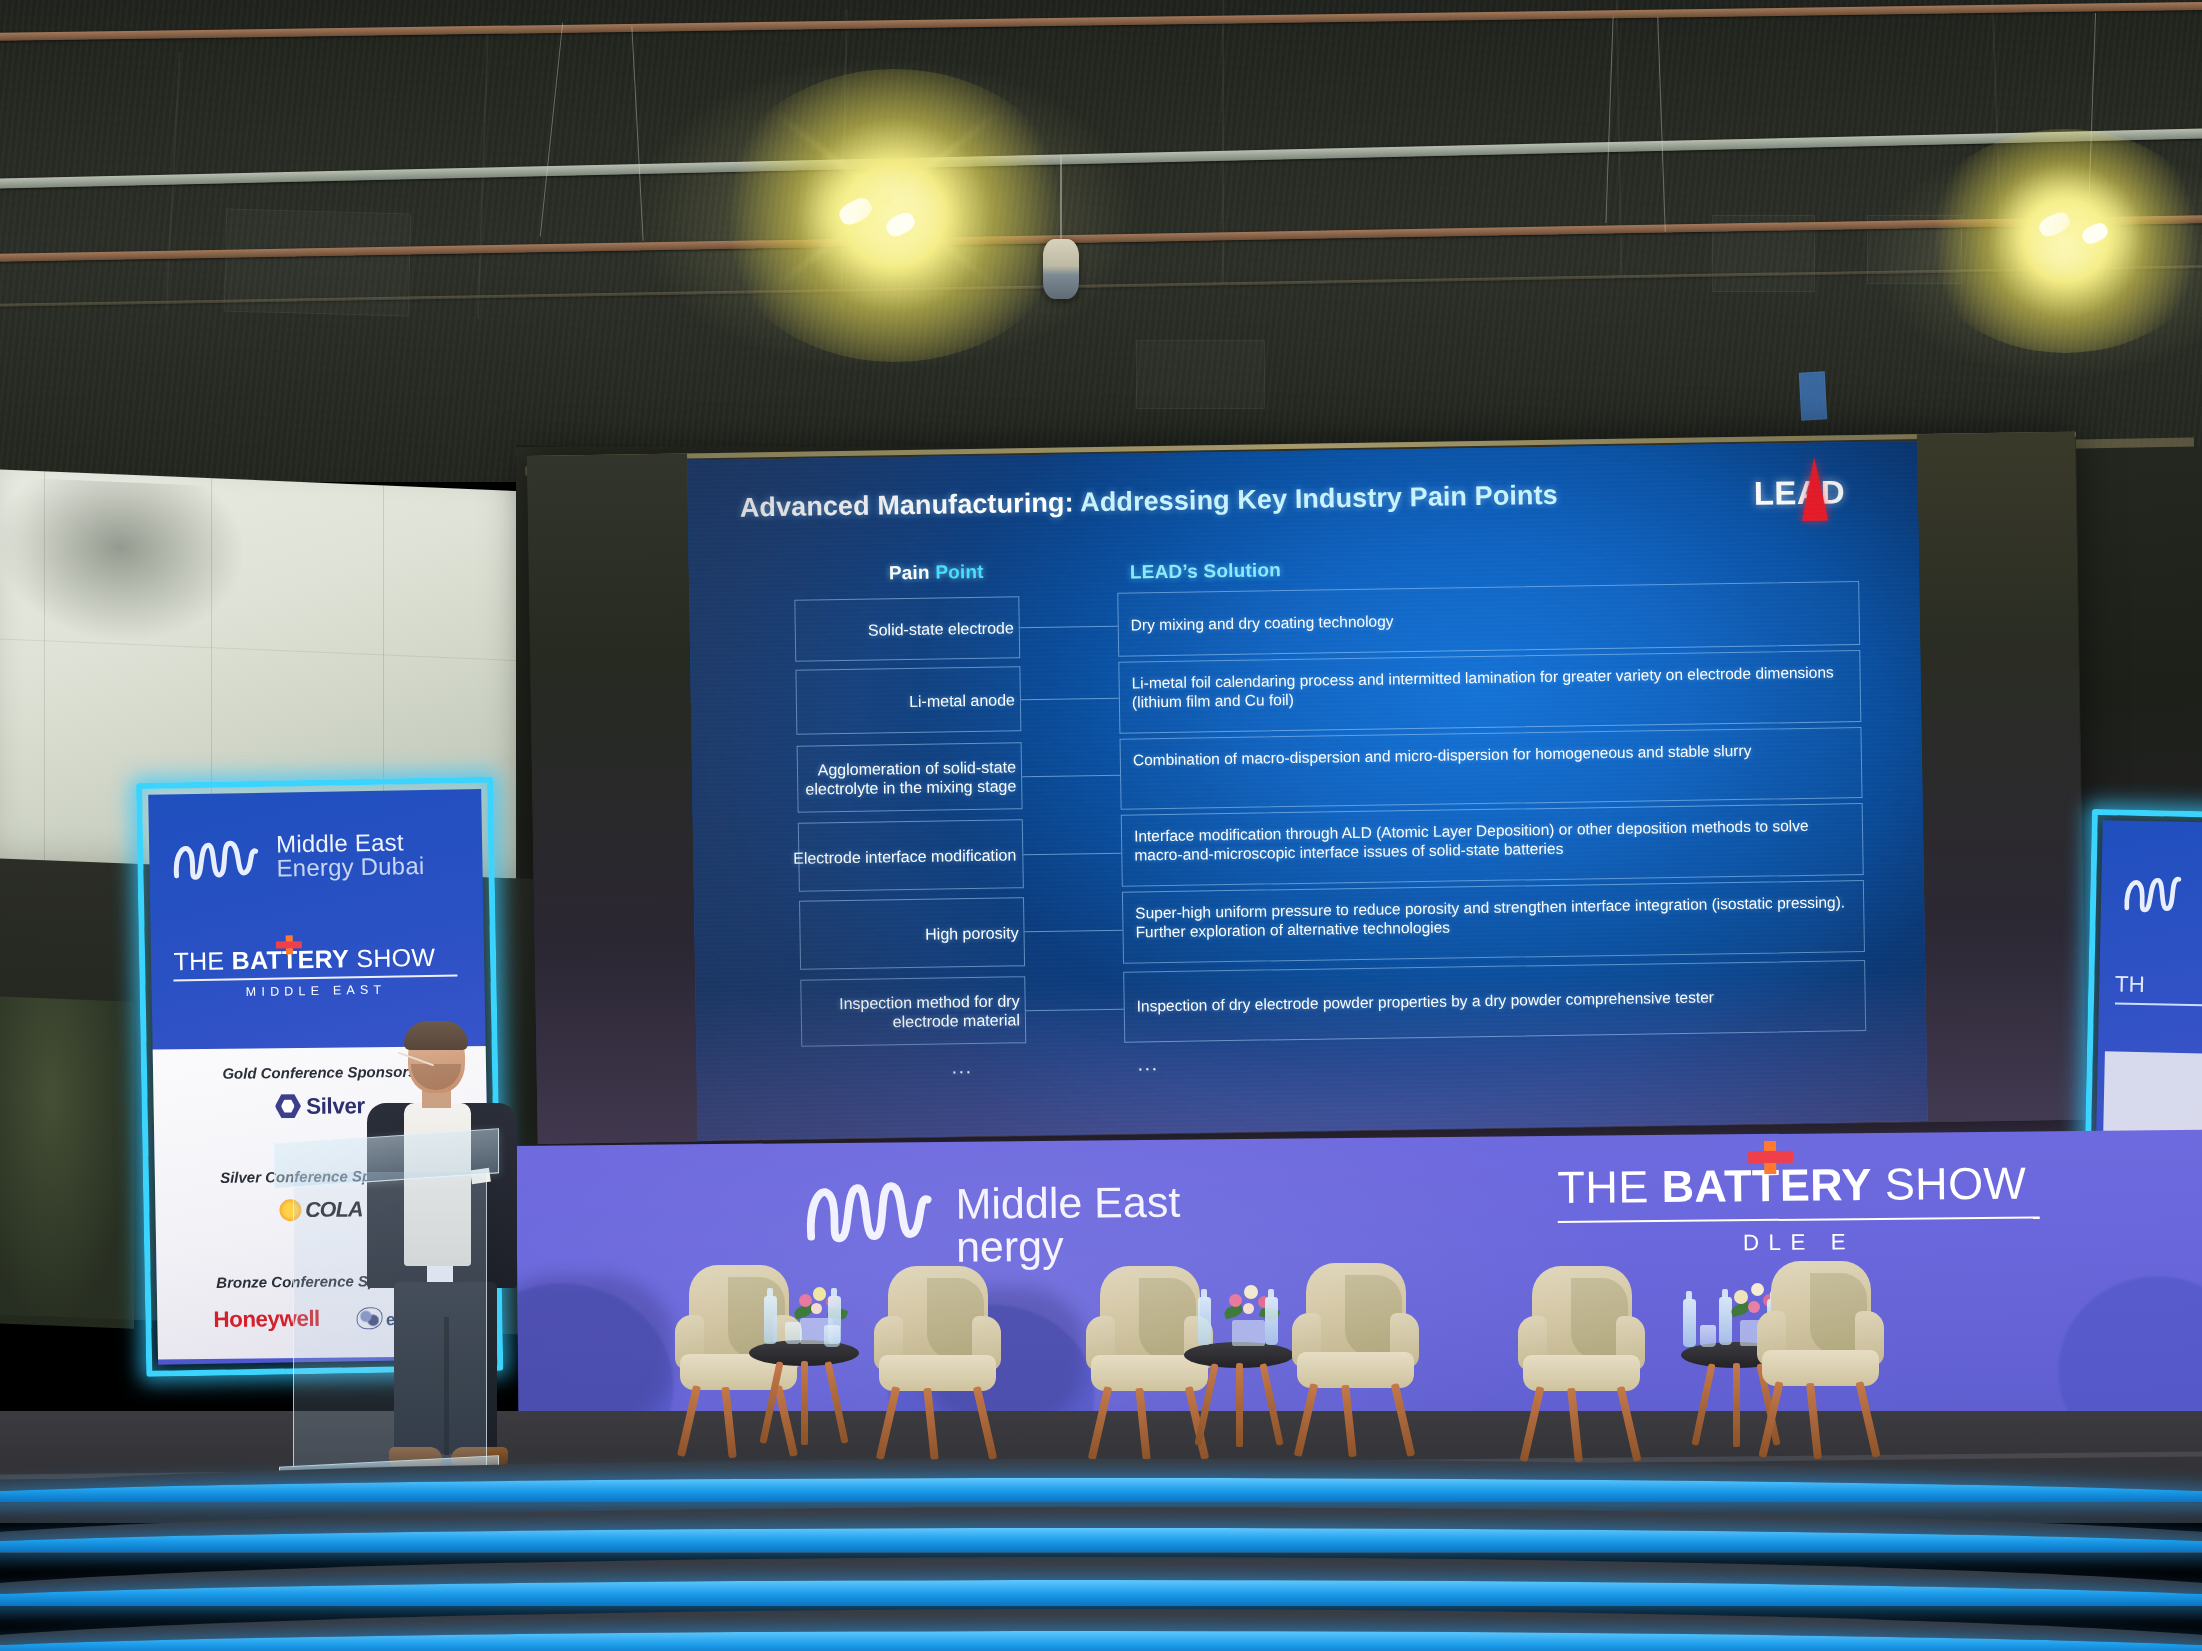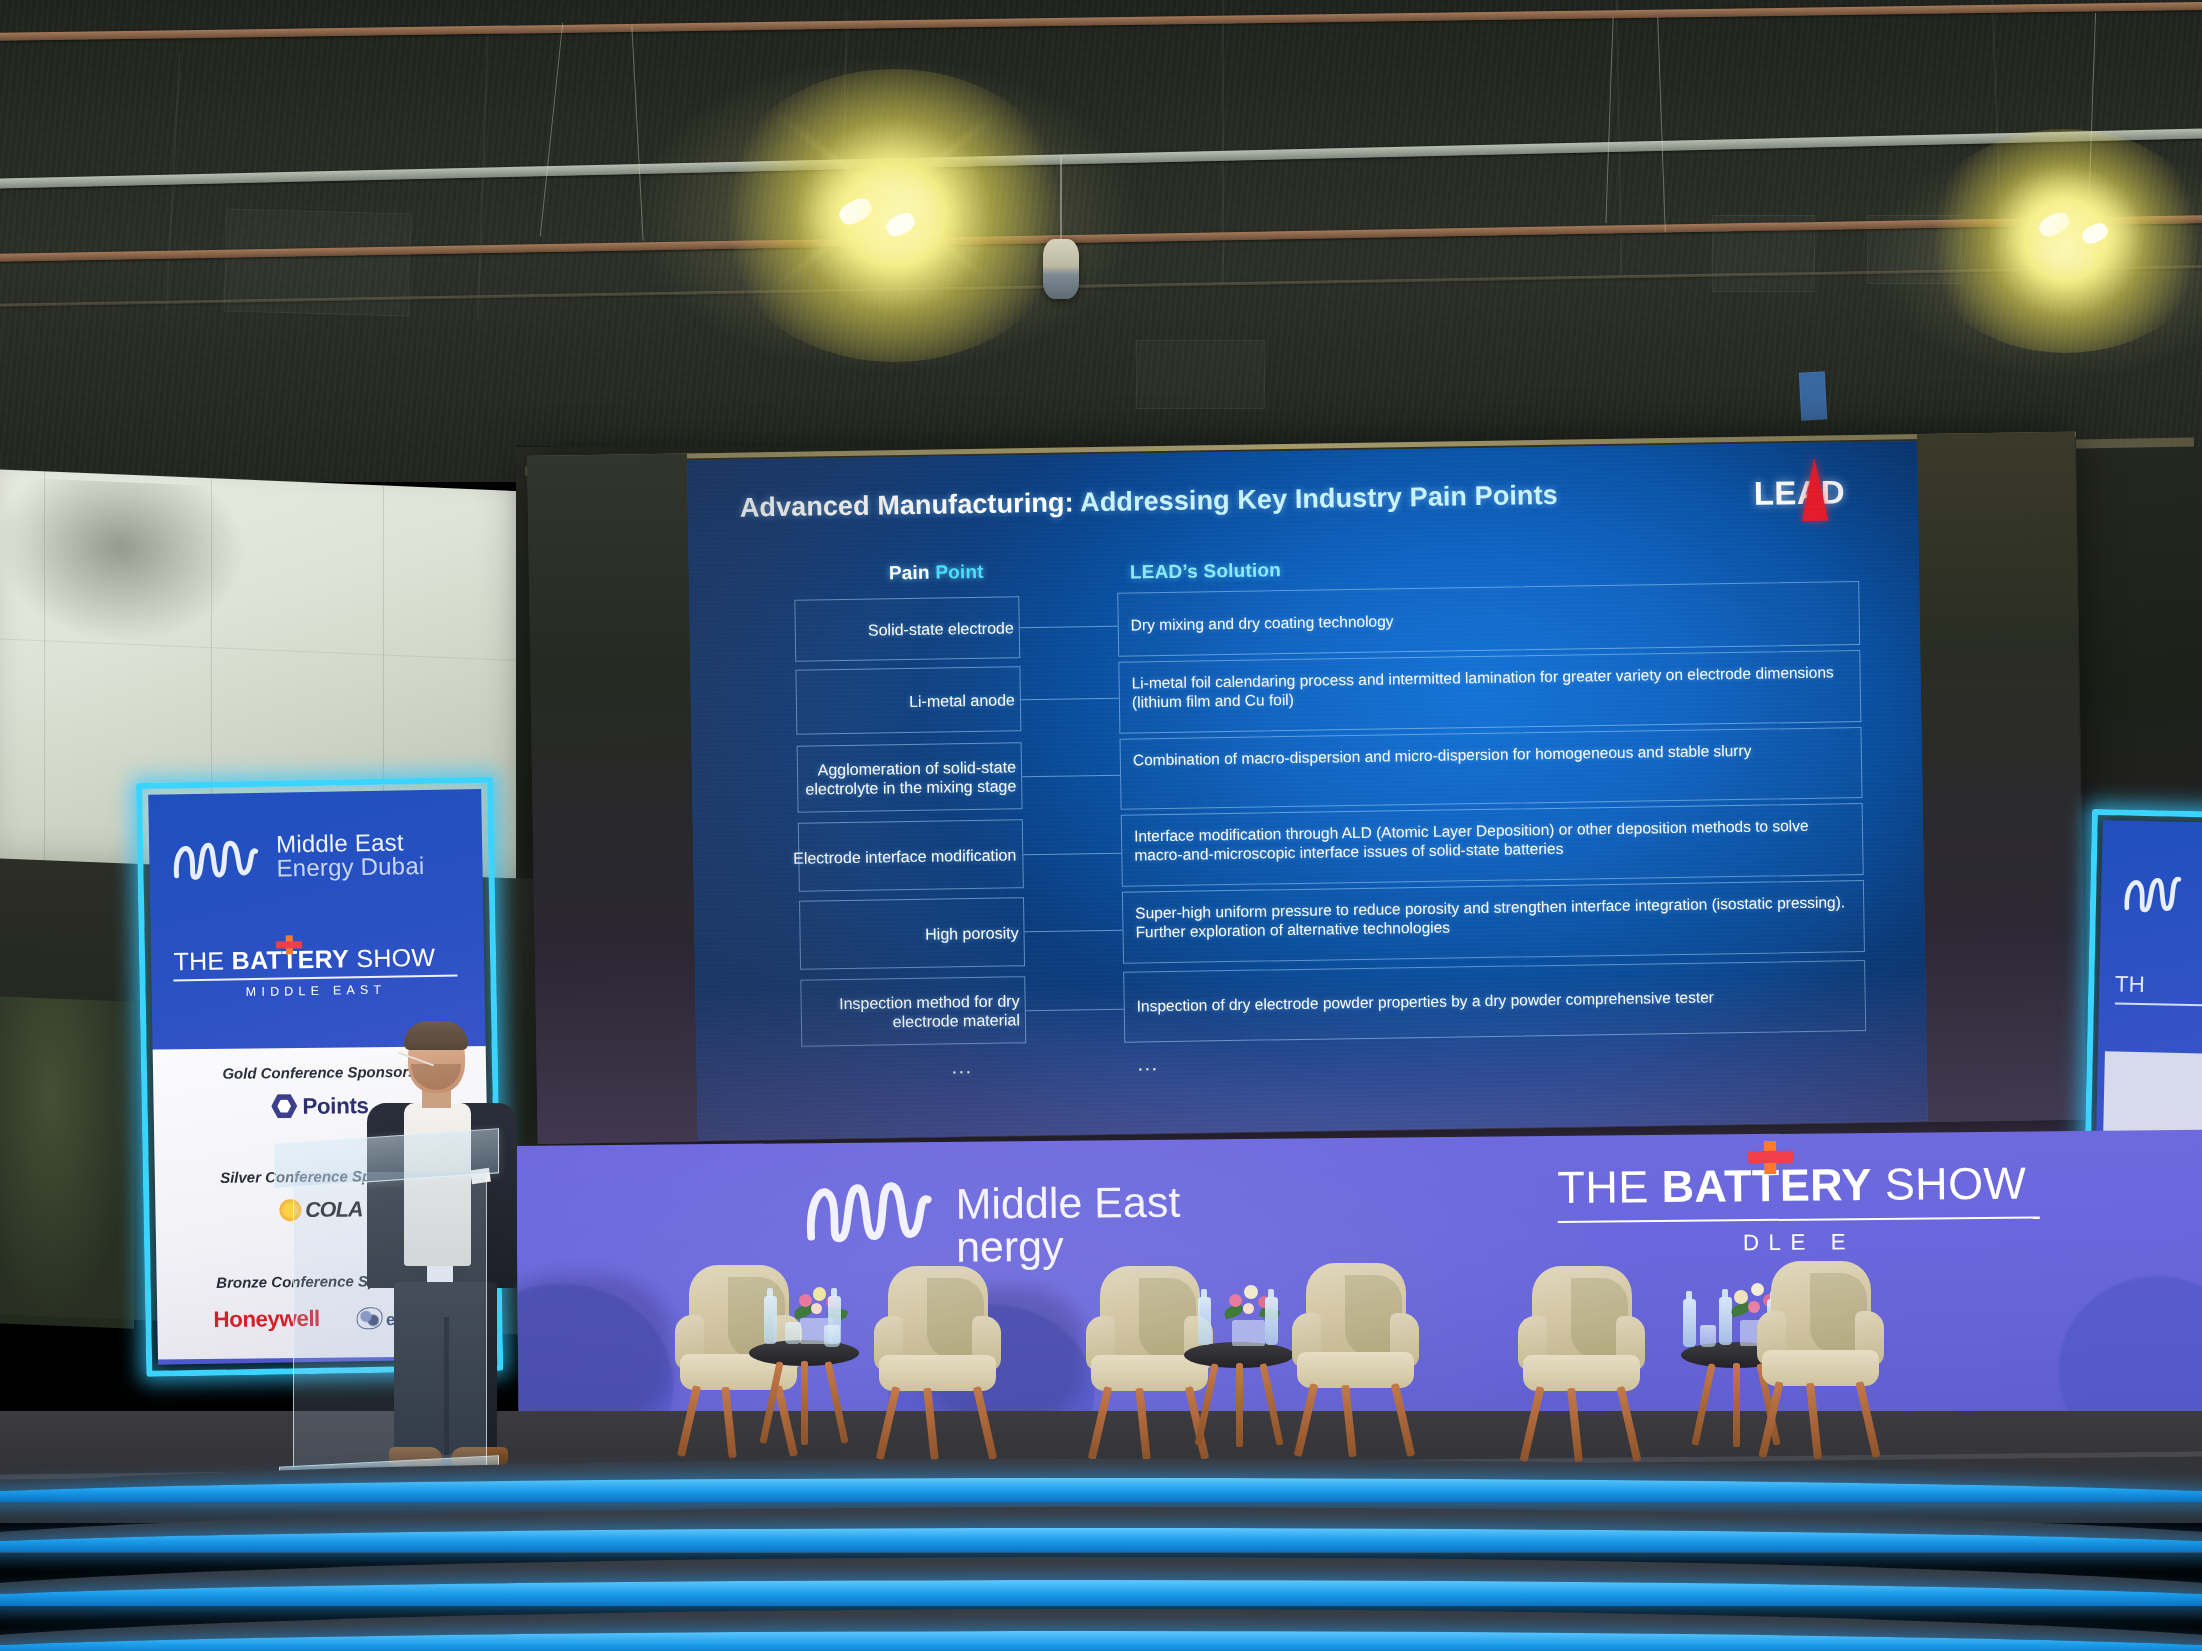--- a/index.html
+++ b/index.html
@@ -432,21 +432,21 @@
               <i></i>
             </div>
         </div>
         <div class="rule"></div>
         <div class="sub">MIDDLE EAST</div>
       </div>
 
       <div class="spbox">
         <div class="sp-h" style="top:15.5px;">Gold Conference Sponsors</div>
         <div class="sp-logo" style="top:45px;">
-          <span class="hthium"><span class="hex"></span><span>Points</span></span>
+          <span class="hthium"><span class="hex"></span><span>Silver</span></span>
         </div>
 
         <div class="sp-h" style="top:120px;">Silver Conference Sponsors</div>
         <div class="sp-logo" style="top:150px;">
           <span class="cola"><span class="sun"></span><span>COLA</span></span>
         </div>
 
         <div class="sp-h" style="top:225px;">Bronze Conference Sponsors</div>
         <div class="sp-logo" style="top:258px;">
           <span class="honeywell">Honeywell</span>

